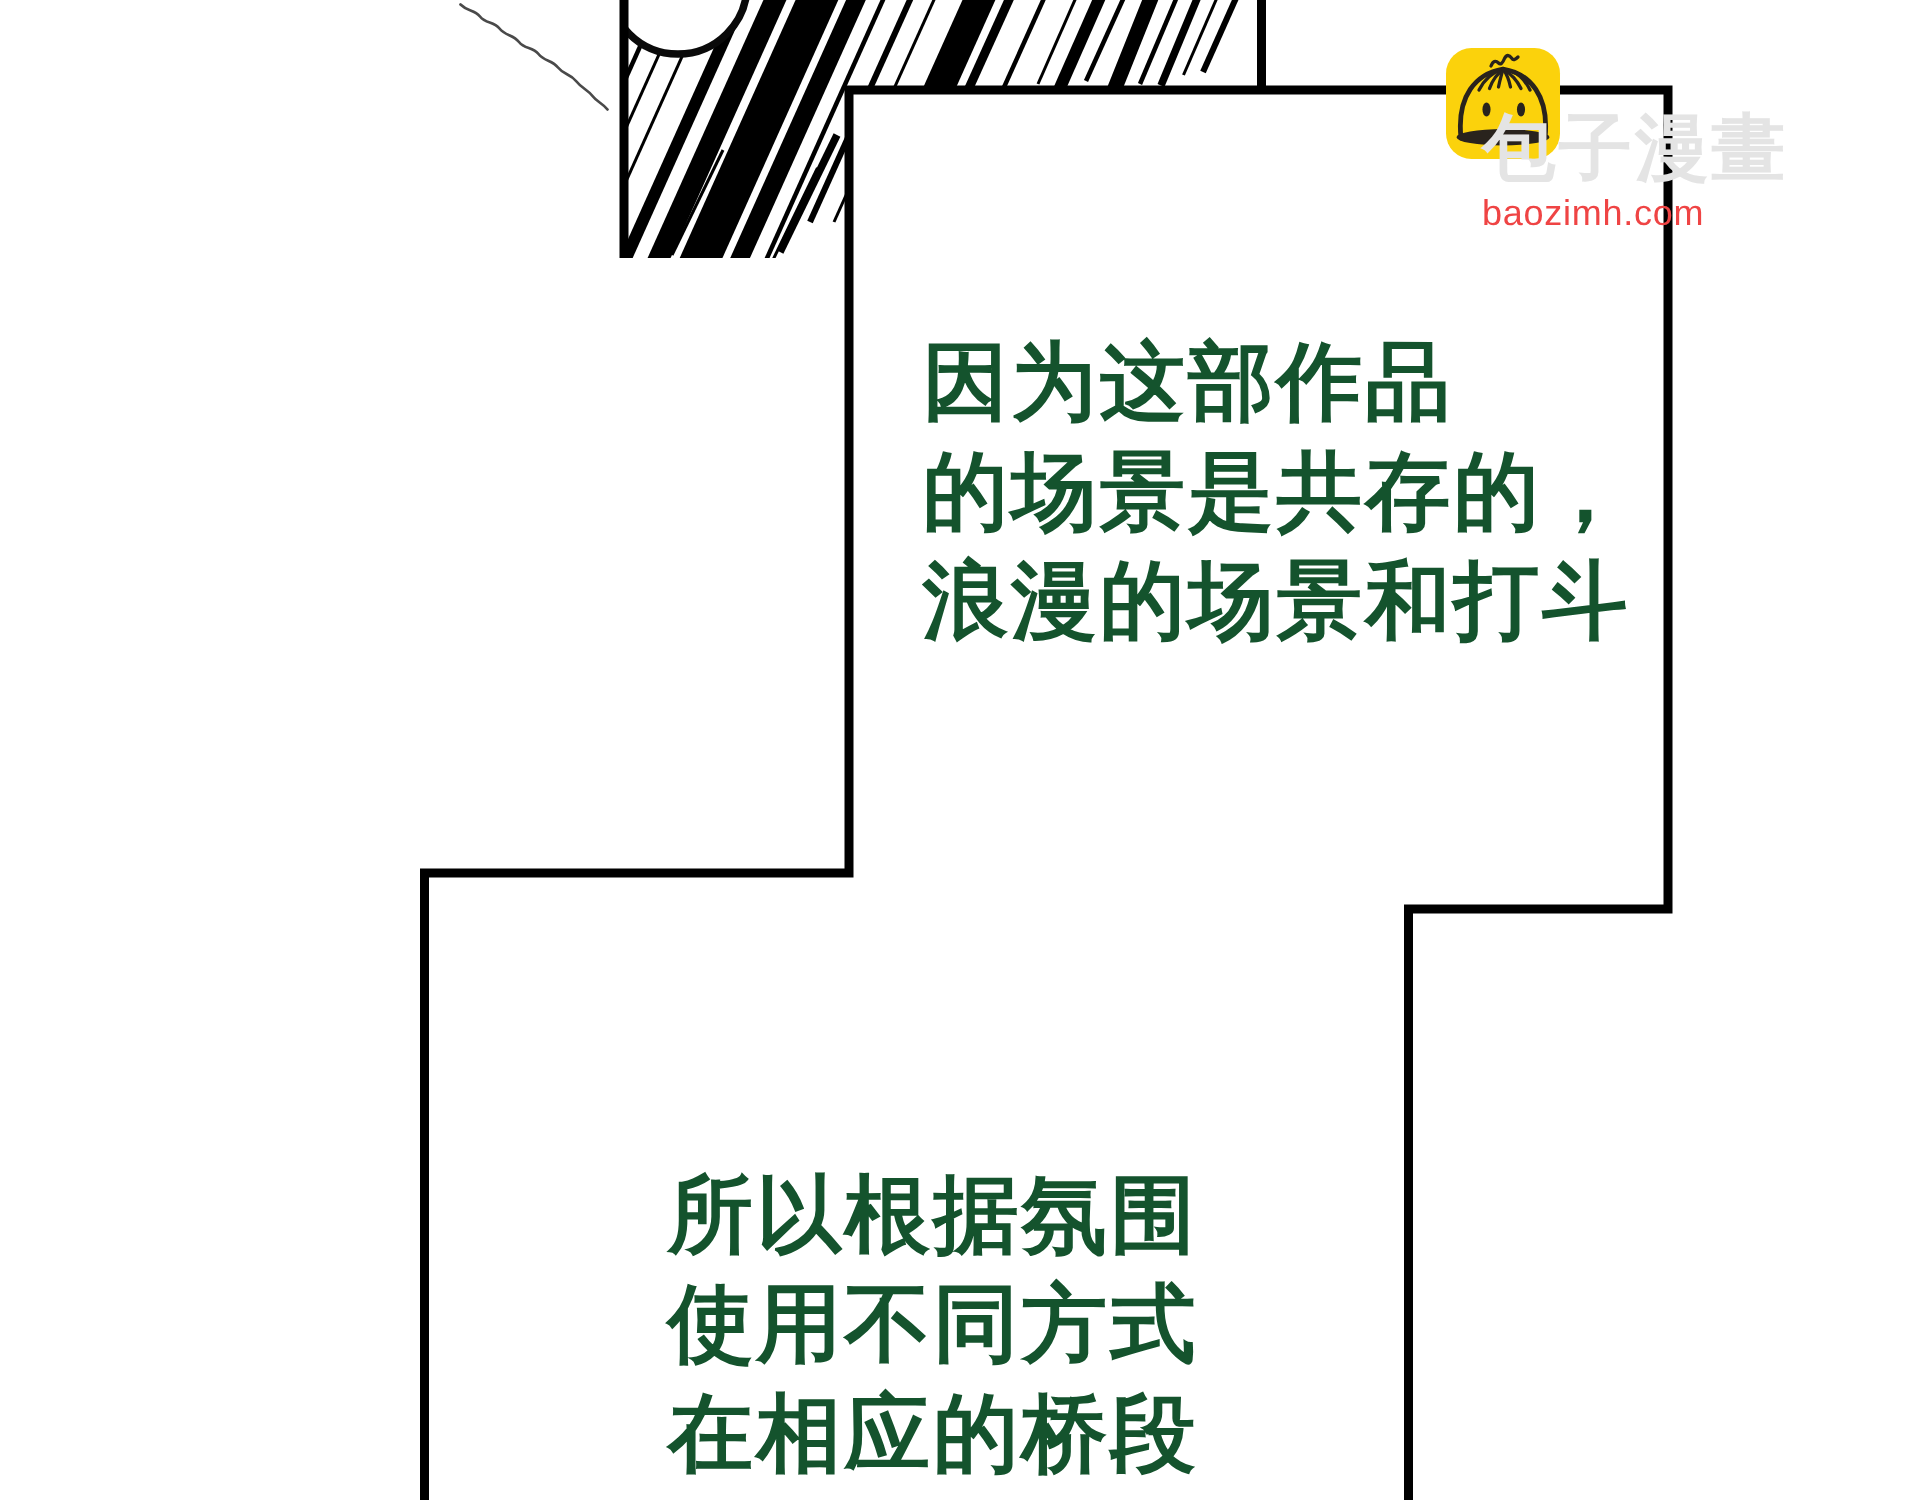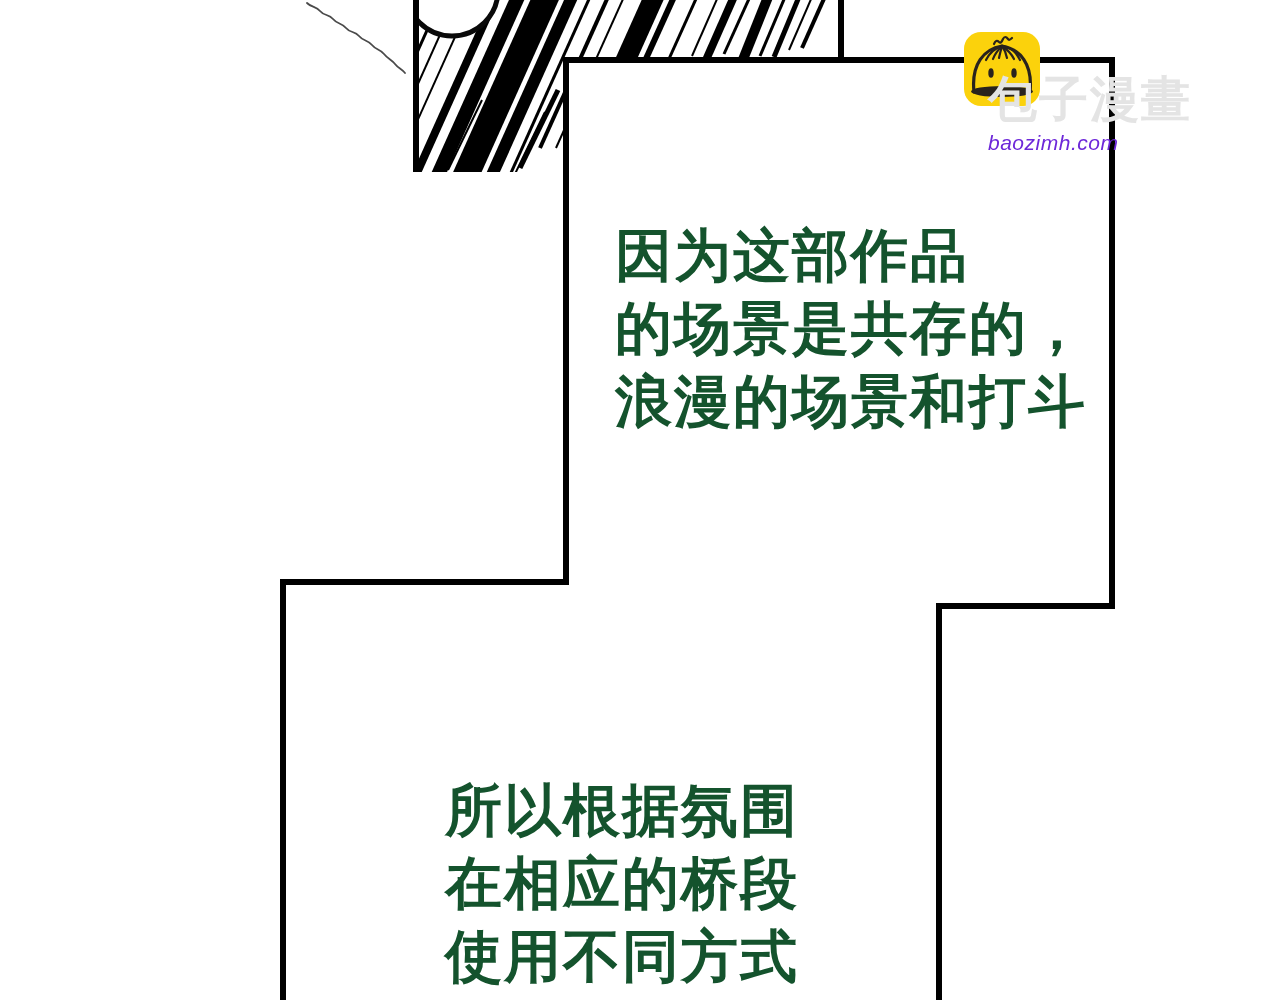--- a/index.html
+++ b/index.html
@@ -35,26 +35,25 @@
     margin-top: 40px;
   }
   .wm-cjk {
     font-size: 49px;
     line-height: 54px;
     font-weight: 700;
     letter-spacing: 2px;
     color: #e4e4e4;
   }
   .wm-domain {
-    font-size: 21px;
+    font-size: 24px;
     line-height: 32px;
     margin-top: 1px;
     letter-spacing: 0.5px;
-    color: #6d28d9;
-    font-style: italic;
+    color: #ef4444;
   }
 </style>
 </head>
 <body>
 
 <div class="stage">
 
   <svg class="art-layer" viewBox="0 0 1280 1000" aria-hidden="true">
     <defs>
       <clipPath id="artclip">
@@ -130,17 +129,17 @@
   </div>
 
   <div class="dialogue" style="left:615px; top:219px;">
     <span class="line">因为这部作品</span>
     <span class="line">的场景是共存的，</span>
     <span class="line">浪漫的场景和打斗</span>
   </div>
 
   <div class="dialogue" style="left:425px; top:774px;margin-left:20px;">
     <span class="line">所以根据氛围</span>
+    <span class="line">使用不同方式</span>
     <span class="line">在相应的桥段</span>
-    <span class="line">使用不同方式</span>
   </div>
 
 </div>
 
 </body></html>

